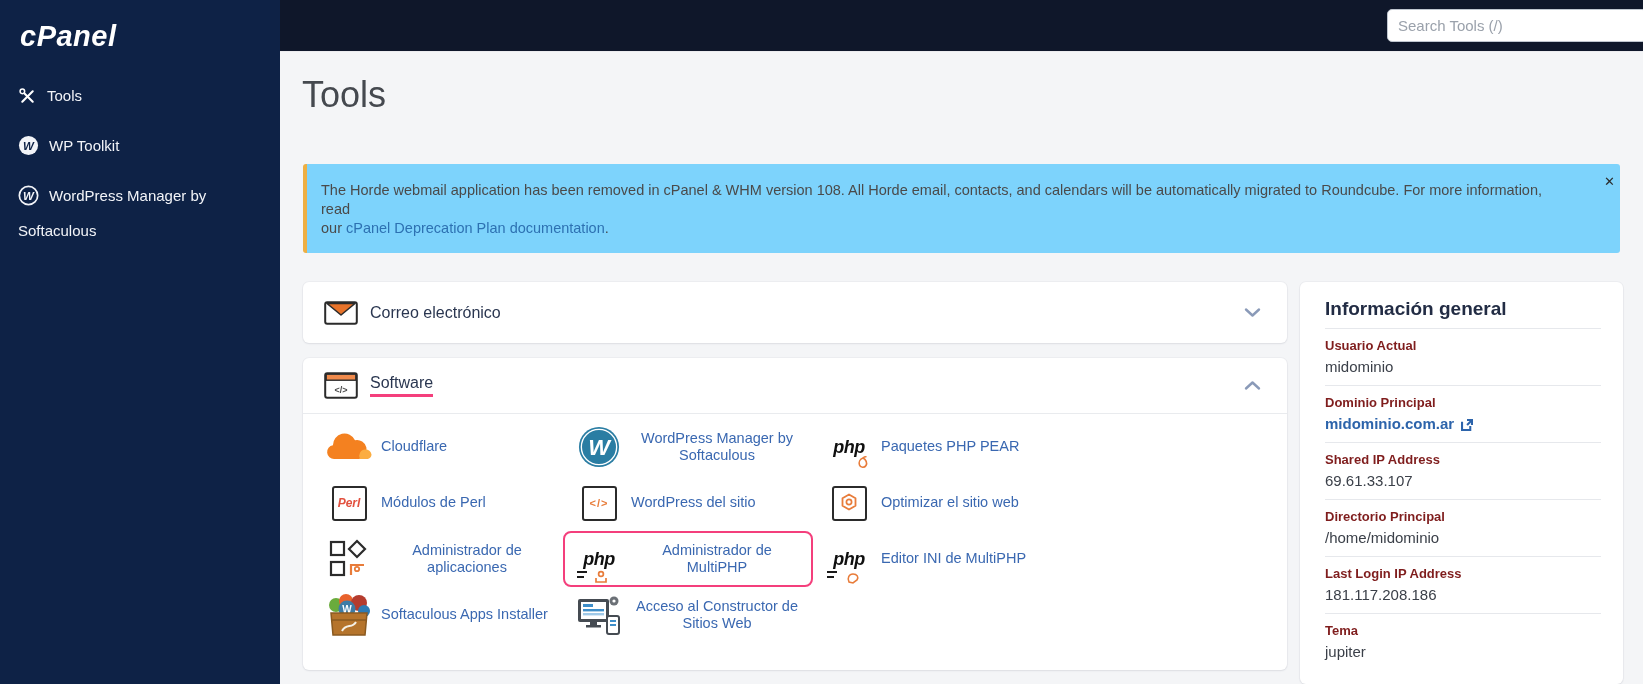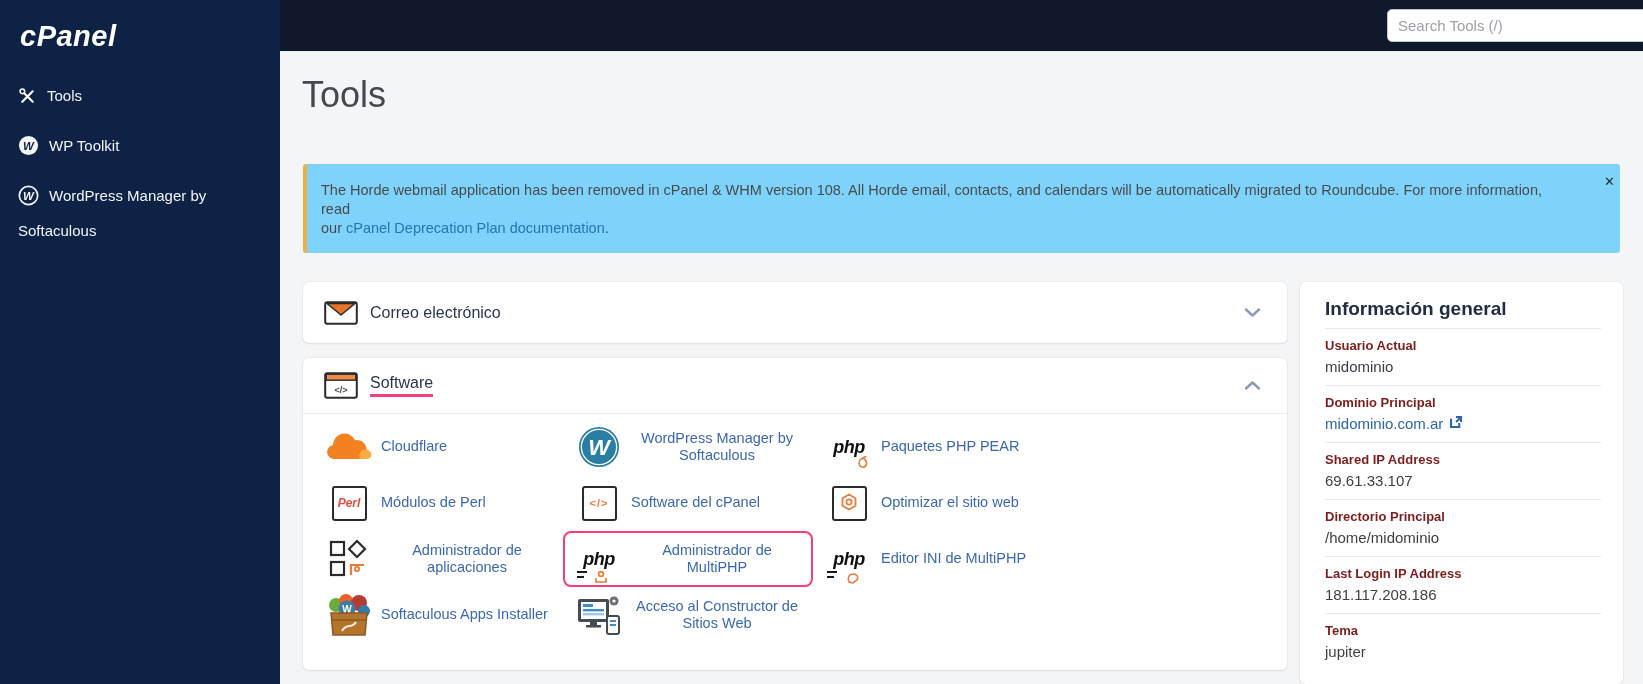--- a/index.html
+++ b/index.html
@@ -123,21 +123,21 @@
     position:absolute; left:1300px; top:282px; width:323px; height:402px;
     background:#fff; border-radius:6px;
     box-shadow:0 1px 2px rgba(30,40,60,.08), 0 0 0 1px rgba(30,40,60,.03);
     padding:16px 22px 0 25px; overflow:hidden;
   }
   .info-title { font-size:19px; font-weight:700; color:#222c44; margin-bottom:8px; }
   .info-row { border-top:1px solid #e6e8ec; padding:9px 0 10px; }
   .info-row:first-of-type { border-top:none; }
   .info-label { font-size:13px; font-weight:700; color:#7f1d1d; margin-bottom:5px; }
   .info-value { font-size:15px; color:#3b4049; }
-  .info-link { color:#2d64ab; cursor:pointer; text-decoration:none; display:inline-flex; align-items:flex-start; gap:6px; }
+  .info-link { color:#2d64ab; cursor:pointer; text-decoration:none; display:inline-flex; align-items:flex-end; gap:6px;font-weight:bold; }
 </style>
 </head>
 <body>
 
 <div class="sidebar">
   <div class="logo">cPanel</div>
   <div class="nav">
     <div class="nav-item">
       <span class="nicon">
         <svg width="19" height="19" viewBox="0 0 20 20">
@@ -256,21 +256,21 @@
       </span>
       <span class="g-label">Módulos de Perl</span>
     </div>
 
     <div class="g-item">
       <span class="g-icon">
         <span class="obox">
             <span class="code-txt">&lt;/&gt;</span>
           </span>
       </span>
-      <span class="g-label">Software del cPanel</span>
+      <span class="g-label">WordPress del sitio</span>
     </div>
 
     <div class="g-item">
       <span class="g-icon">
         <span class="obox">
           <svg width="24" height="24" viewBox="0 0 24 24">
             <path d="M12 3.5 l6.5 3.7 v7.6 L12 18.5 l-6.5-3.7 V7.2 z" fill="none" stroke="#e87c3a" stroke-width="1.8" stroke-linejoin="round"></path>
             <circle cx="12" cy="11" r="2.6" fill="none" stroke="#e87c3a" stroke-width="1.7"></circle>
           </svg>
         </span>

